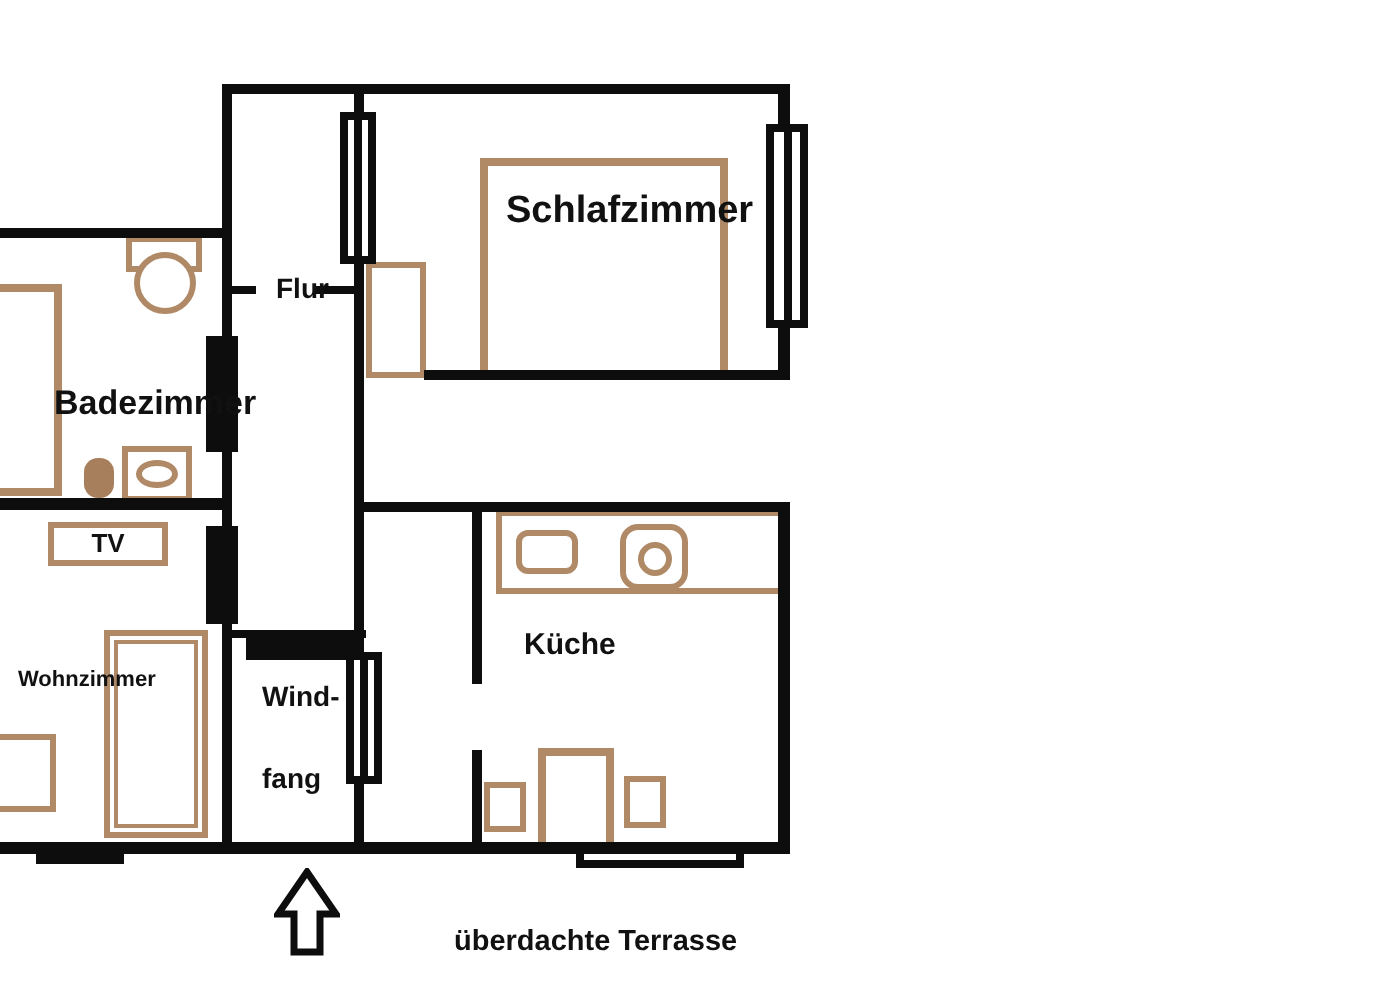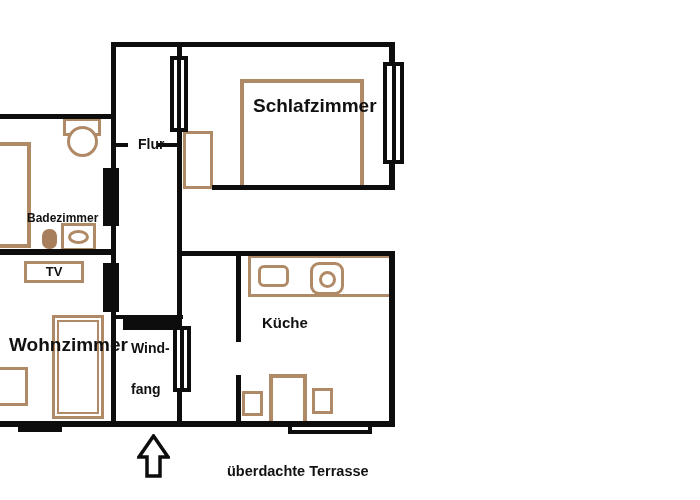--- a/index.html
+++ b/index.html
@@ -77,23 +77,23 @@
     </div>
   <div class="win" style="left:383px;top:62px;width:21px;height:102px;">
       <div class="mid"></div>
     </div>
   <div class="win" style="left:173px;top:326px;width:18px;height:66px;">
       <div class="mid"></div>
     </div>
 
   <div class="lbl" style="left:253px;top:95px;font-size:19px;">Schlafzimmer</div>
   <div class="lbl" style="left:138px;top:105px;margin-top:31px;">Flur</div>
-  <div class="lbl" style="left:27px;top:192px;font-size:12px;margin-top:19px;">Badezimmer</div>
+  <div class="lbl" style="left:27px;top:192px;font-size:17px;">Badezimmer</div>
   <div class="lbl" style="left:24px;top:264px;width:60px;text-align:center;font-size:13px;">TV</div>
-  <div class="lbl" style="left:9px;top:334px;font-size:19px;">Wohnzimmer</div>
+  <div class="lbl" style="left:9px;top:334px;font-size:11px;">Wohnzimmer</div>
   <div class="lbl" style="left:131px;top:340px;">Wind-</div>
   <div class="lbl" style="left:131px;top:381px;">fang</div>
   <div class="lbl" style="left:262px;top:314px;font-size:15px;">Küche</div>
   <div class="lbl" style="left:227px;top:463px;font-size:14.5px;">überdachte Terrasse</div>
 
   <svg class="arrow" style="left:137px;top:434px;" width="33" height="44" viewBox="0 0 33 44">
     <polygon points="16.5,2 31,23 23,23 23,42 10,42 10,23 2,23" fill="#ffffff" stroke="#0d0d0d" stroke-width="3.5" stroke-linejoin="miter"></polygon>
   </svg>
 
 </div>

